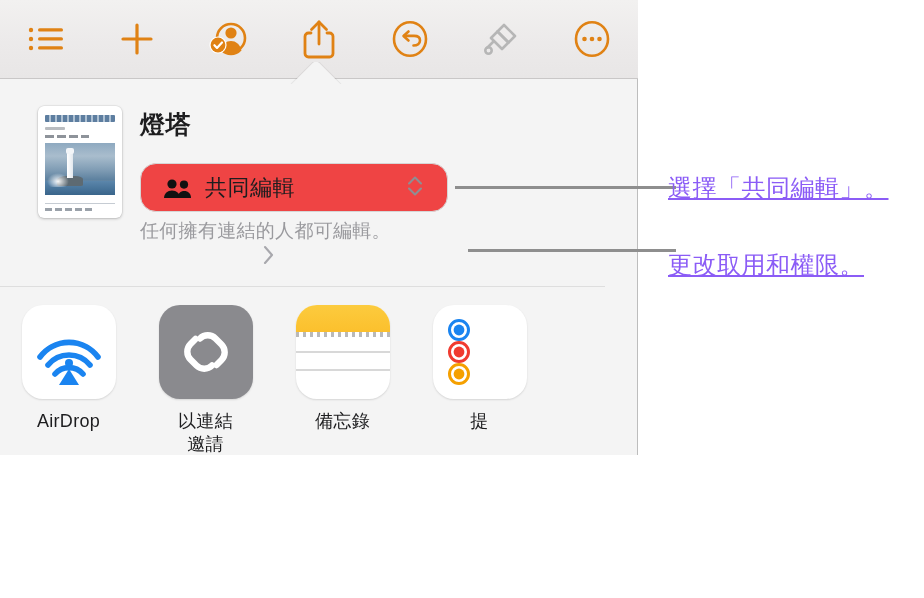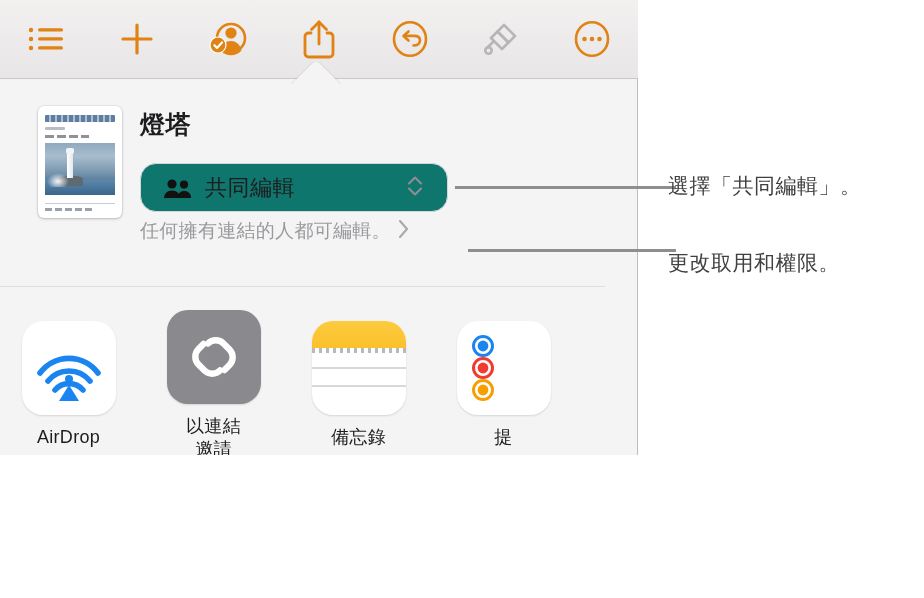--- a/index.html
+++ b/index.html
@@ -169,21 +169,21 @@
   }
   #doc-title { top: 0; }
   #sheet-header #doc-title { position: absolute; left: 140px; top: 33px; }
 
   #collab-select {
     position: absolute;
     left: 140px;
     top: 84px;
     width: 308px;
     height: 49px;
-    background: #0f766e;
+    background: #ef4444;
     border: 1px solid #d6d6d6;
     border-radius: 16px;
     box-sizing: border-box;
     display: flex;
     align-items: center;
     cursor: pointer;
   }
   #collab-select .people-ico {
     margin-left: 22px;
     display: flex; align-items: center;
@@ -201,20 +201,21 @@
     transform: translateY(-50%);
   }
 
   #permission-row {
     position: absolute;
     left: 140px;
     top: 139px;
     display: flex;
     align-items: center;
     cursor: pointer;
+    flex-direction: column;
   }
   #permission-text {
     font-size: 19px;
     color: #9a9a9e;
     letter-spacing: 0.3px;
   }
   #permission-row .chev-right {
     margin-left: 6px;
   }
 
@@ -228,22 +229,21 @@
   }
 
   
   #share-targets {
     position: absolute;
     left: 0;
     top: 226px;
     width: 638px;
     height: 160px;
     display: flex;
-    align-items: center;
-    gap: 8px;
+    align-items: flex-start;
   }
   .share-item {
     width: 137px;
     flex: 0 0 137px;
     display: flex;
     flex-direction: column;
     align-items: center;
     cursor: pointer;
   }
   .share-icon {
@@ -310,24 +310,25 @@
   #copy-icon { margin-right: 24px; display: flex; }
 
   
   .callout-line {
     position: absolute;
     height: 3px;
     background: #8e8e8e;
   }
   .callout-text {
     position: absolute;
-    font-size: 21px;
-    color: #404040;
+    font-size: 24px;
+    color: #8b5cf6;
     white-space: nowrap;
     letter-spacing: 0.5px;
+    text-decoration: underline;
   }
 </style>
 </head>
 <body>
 
 <div id="app-window">
 
   <div id="toolbar">
 
     <div class="tool-btn">

